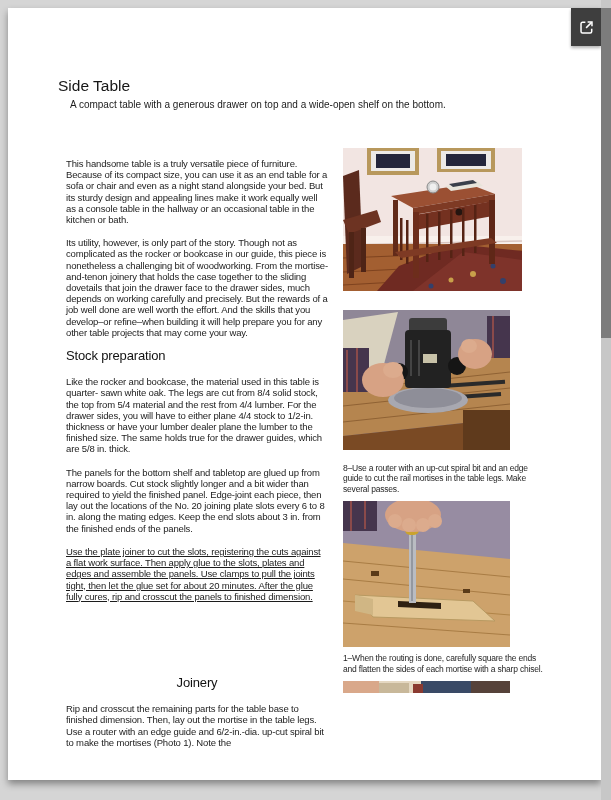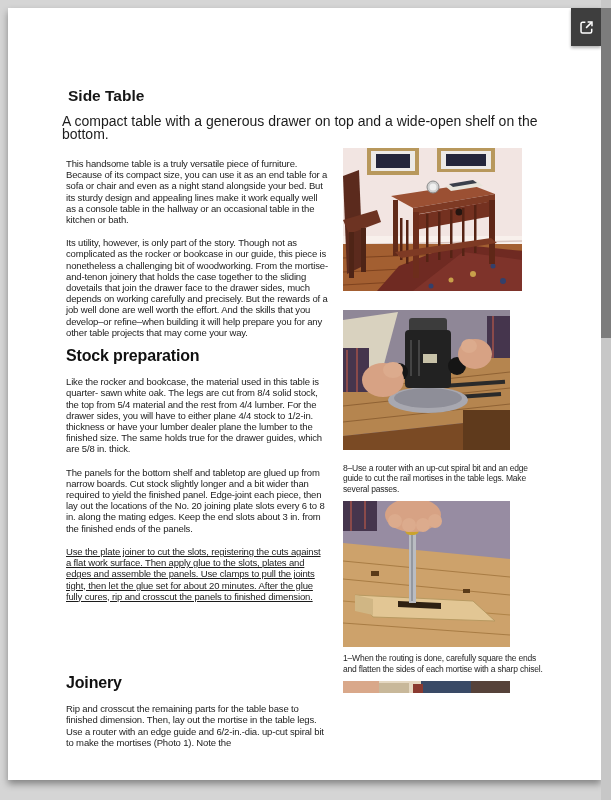--- a/index.html
+++ b/index.html
@@ -9,30 +9,30 @@
     font-family:"Liberation Sans", sans-serif;
     -webkit-font-smoothing:antialiased;
   }
   
   .page{
     position:absolute;left:8px;top:8px;width:593px;height:772px;
     background:#ffffff;overflow:hidden;
     box-shadow:0 4px 7px rgba(0,0,0,0.38);
   }
   .title-block{position:absolute;left:50px;top:68px;width:480px;}
-  .doc-title{font-size:15.5px;font-weight:bold;color:#161616;line-height:19px;margin:10px;}
-  .doc-subtitle{font-size:14px;color:#1c1c1c;margin:3px 0 0 4px;line-height:13px;}
+  .doc-title{font-size:15.5px;font-weight:normal;color:#161616;line-height:19px;margin:0;}
+  .doc-subtitle{font-size:10px;color:#1c1c1c;margin:3px 0 0 12px;line-height:13px;}
   
   .text-col{
     position:absolute;left:58px;top:150px;width:262px;
     font-size:9.5px;line-height:11.2px;letter-spacing:-0.15px;color:#1c1c1c;
   }
   .text-col p{margin:0 0 12px 0;}
-  .text-col h2{font-size:16px;line-height:11.2px;font-weight:bold;margin:4px 0 15px 0;color:#111;}
-  .text-col h2.joinery{margin-top:75px;}
+  .text-col h2{font-size:13px;line-height:11.2px;font-weight:normal;margin:4px 0 15px 0;color:#111;}
+  .text-col h2.joinery{margin-top:75px;text-align:center;}
   .text-col p.mt6{margin-top:6px;text-decoration:underline;}
   
   .fig-col{position:absolute;left:335px;top:140px;width:205px;}
   .fig{margin:0;padding:0;}
   .fig svg{display:block;}
   .fig-caption{
     width:200px;font-size:8.5px;line-height:10.4px;letter-spacing:-0.2px;
     color:#262626;margin:0;
   }
   .cap1{margin-top:13px;}

